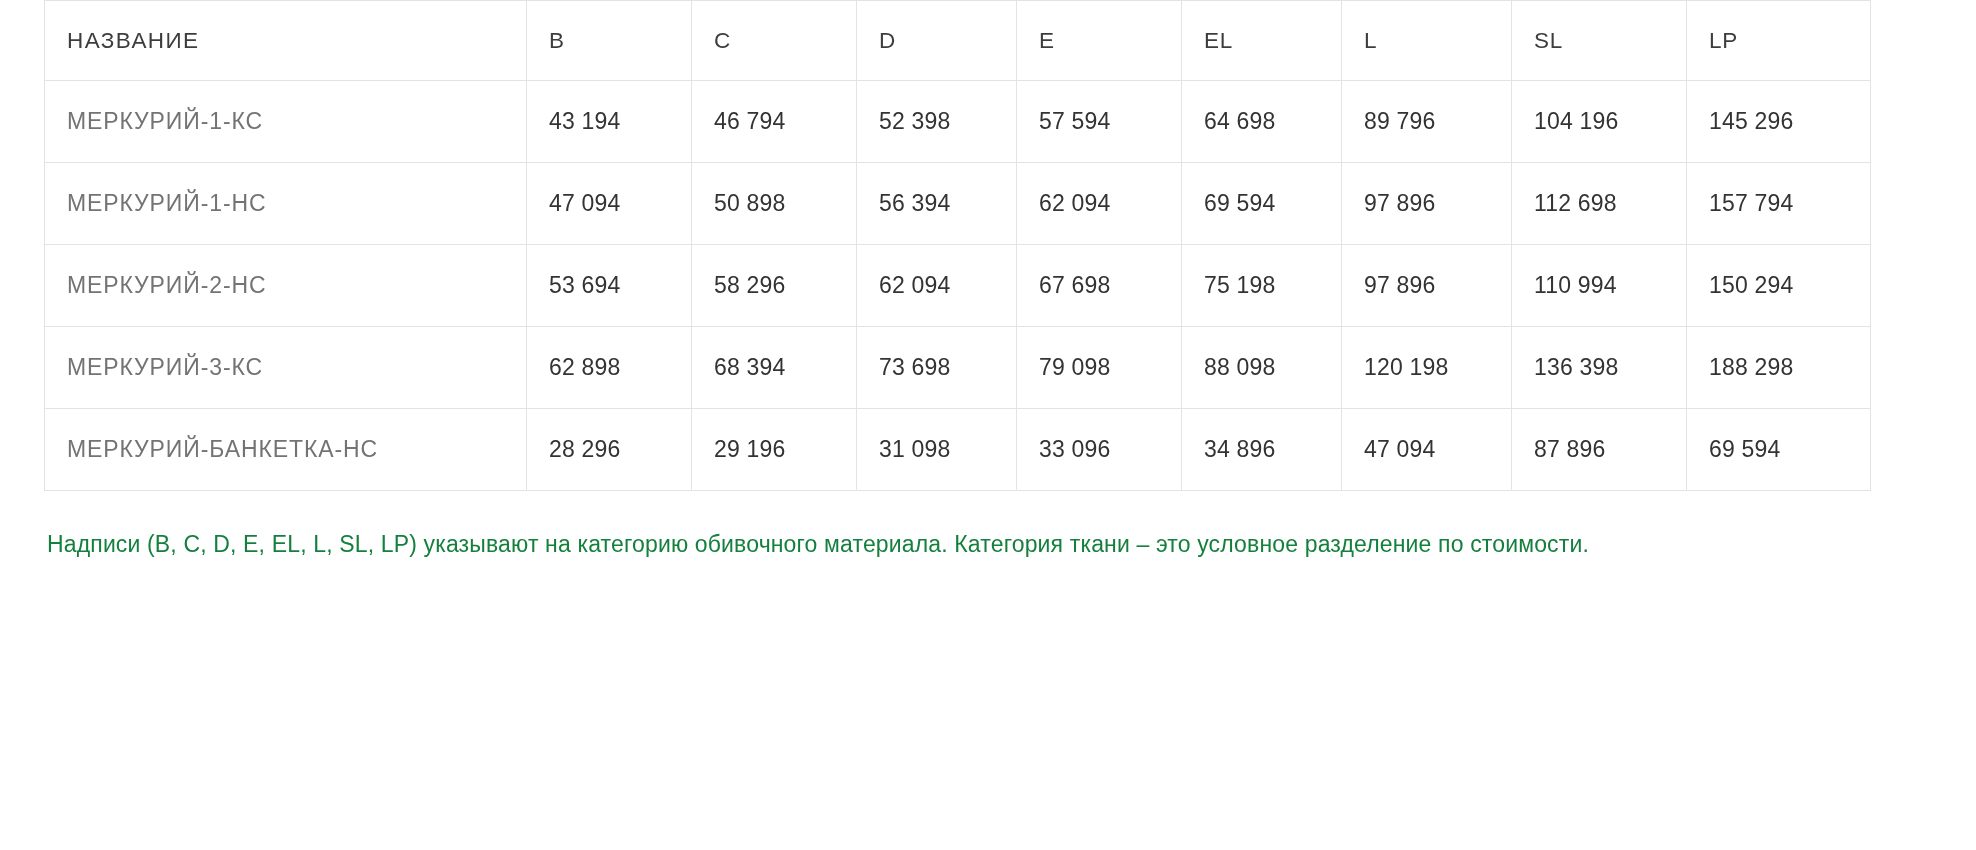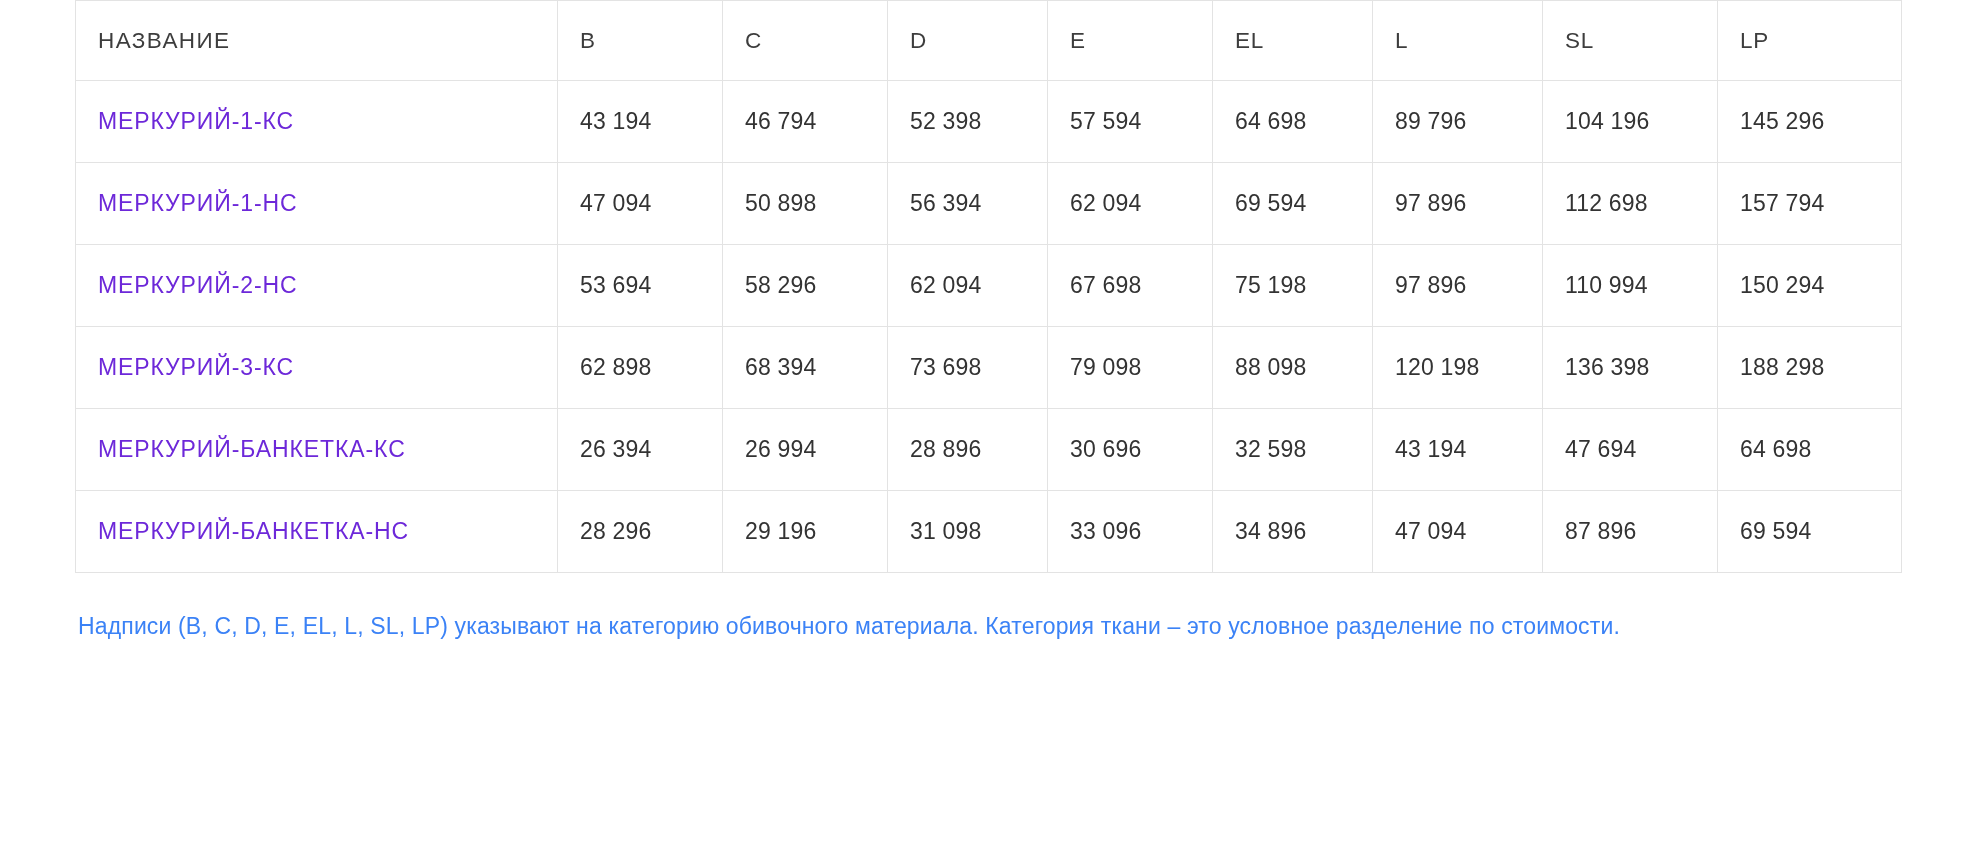--- a/index.html
+++ b/index.html
@@ -12,21 +12,21 @@
     background: #ffffff;
     font-family: "Liberation Sans", sans-serif;
     color: #333333;
     -webkit-font-smoothing: antialiased;
   }
 
   .page {
     box-sizing: border-box;
     width: 1976px;
     height: 602px;
-    padding: 0 75px;
+    padding: 0 44px;
     background: #ffffff;
   }
 
   .price-table {
     border-collapse: collapse;
     width: 1826px;
     table-layout: fixed;
     margin-top: 0;
   }
 
@@ -61,30 +61,30 @@
     letter-spacing: 0.8px;
     color: #3d3d3d;
   }
 
   .price-table thead th.head-name {
     letter-spacing: 1.4px;
   }
 
   .price-table td.name-cell {
     letter-spacing: 0.9px;
-    color: #6d28d9;
+    color: #737373;
   }
 
   .note {
     margin-top: 38px;
     padding-left: 3px;
     font-size: 23px;
     line-height: 1.35;
     letter-spacing: 0.15px;
-    color: #3b82f6;
+    color: #15803d;
   }
 </style>
 </head>
 <body>
 
 <div class="page">
 
   <table class="price-table">
     <colgroup>
       <col class="c-name">
@@ -149,31 +149,20 @@
         <td>62 898</td>
         <td>68 394</td>
         <td>73 698</td>
         <td>79 098</td>
         <td>88 098</td>
         <td>120 198</td>
         <td>136 398</td>
         <td>188 298</td>
       </tr>
       <tr>
-        <td class="name-cell">МЕРКУРИЙ-БАНКЕТКА-КС</td>
-        <td>26 394</td>
-        <td>26 994</td>
-        <td>28 896</td>
-        <td>30 696</td>
-        <td>32 598</td>
-        <td>43 194</td>
-        <td>47 694</td>
-        <td>64 698</td>
-      </tr>
-      <tr>
         <td class="name-cell">МЕРКУРИЙ-БАНКЕТКА-НС</td>
         <td>28 296</td>
         <td>29 196</td>
         <td>31 098</td>
         <td>33 096</td>
         <td>34 896</td>
         <td>47 094</td>
         <td>87 896</td>
         <td>69 594</td>
       </tr>

